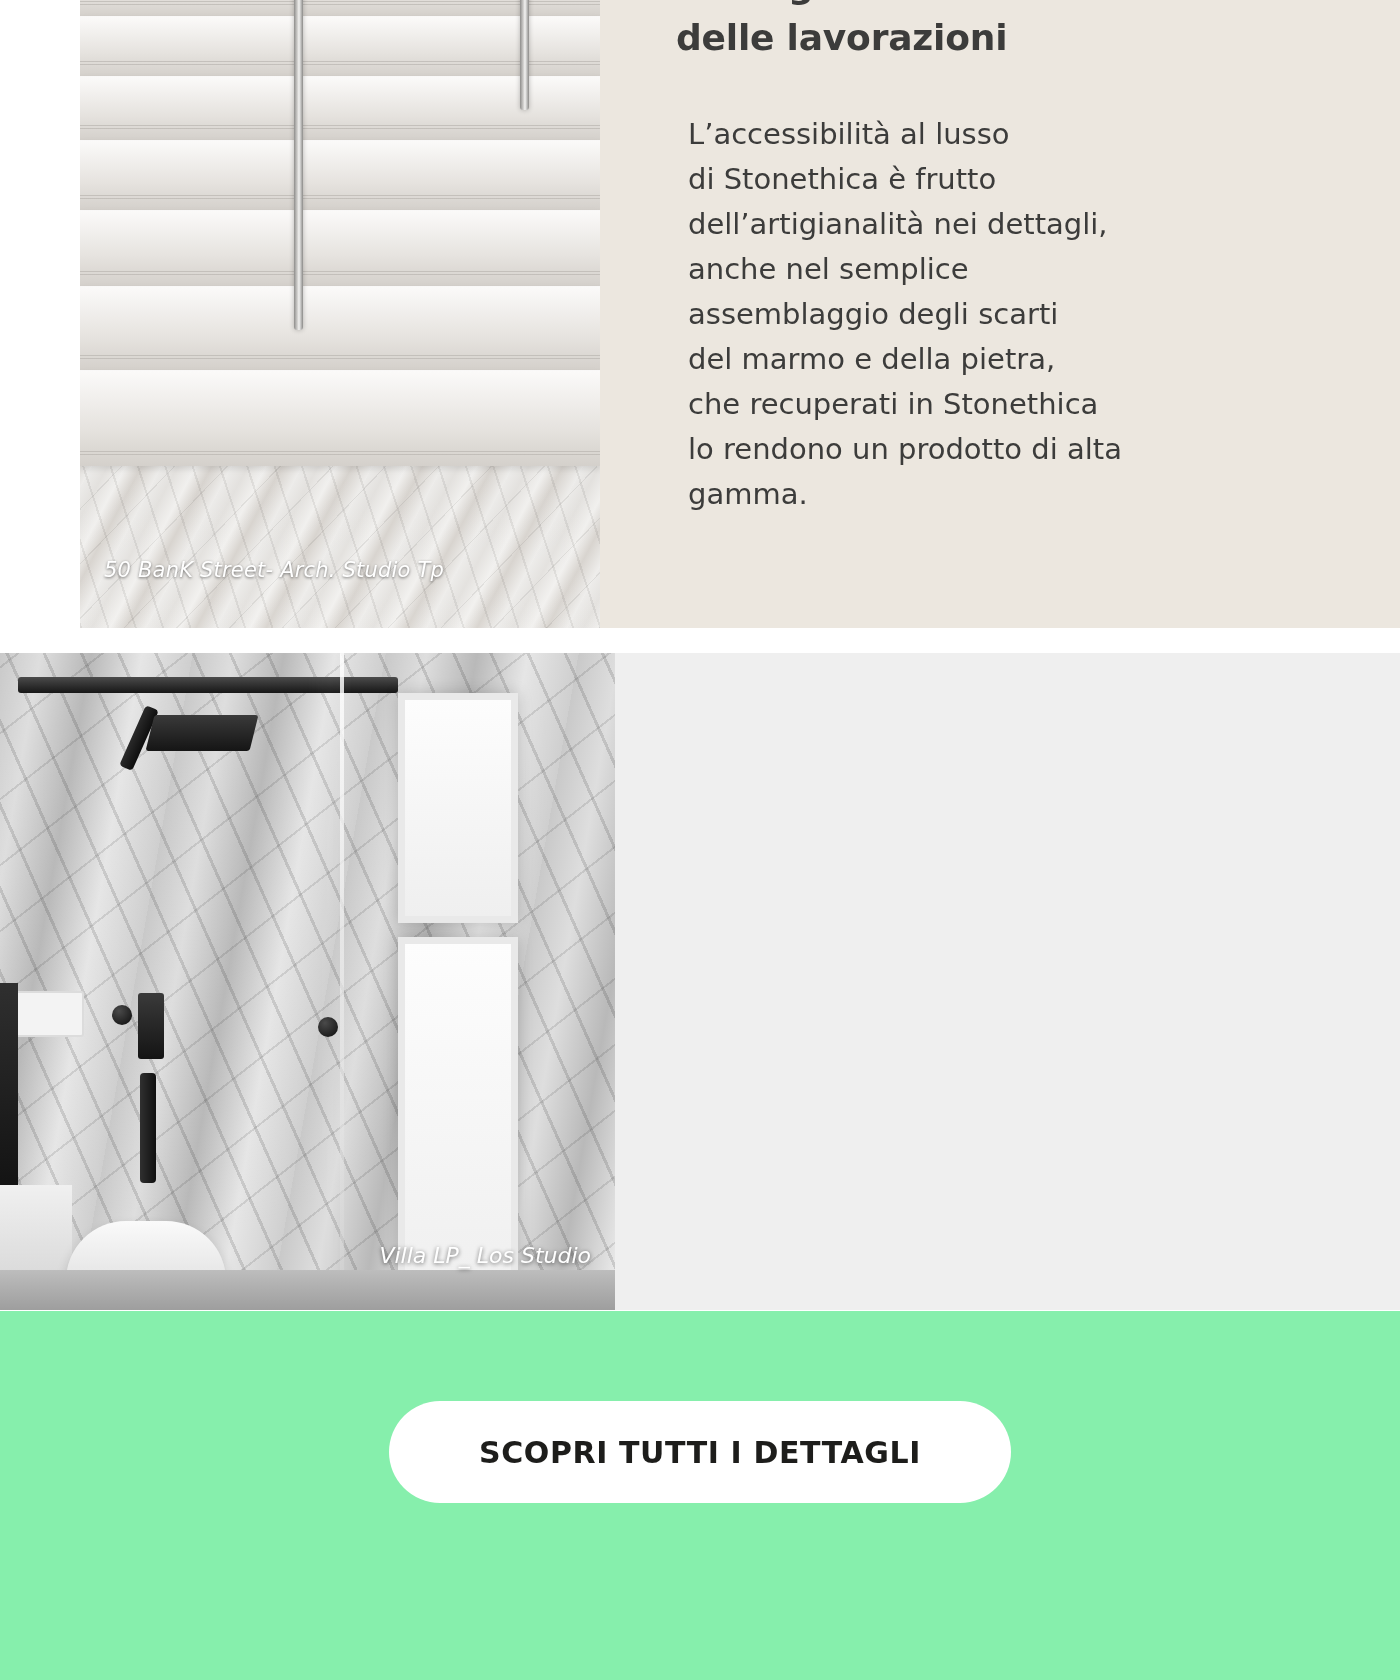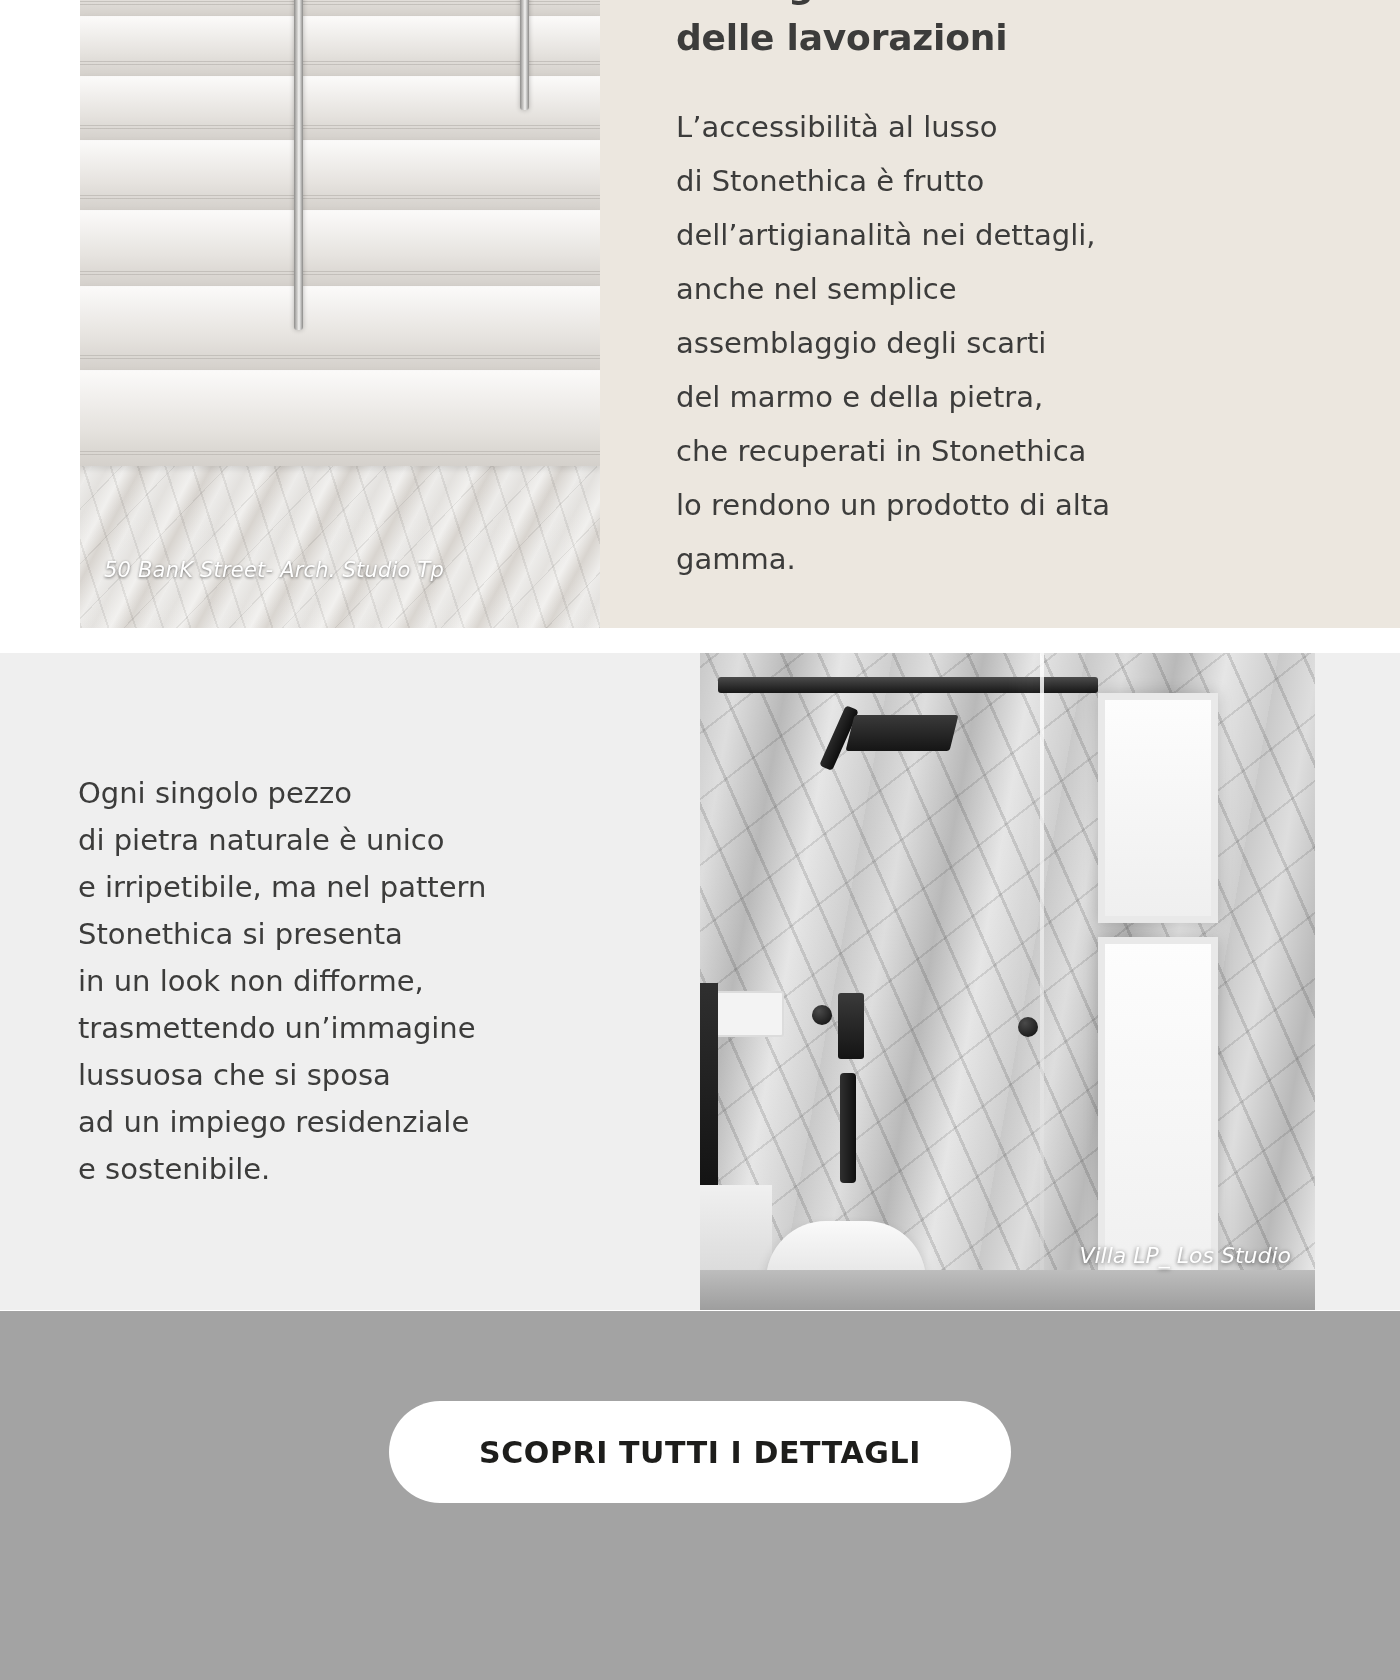--- a/index.html
+++ b/index.html
@@ -88,24 +88,24 @@
   .s1-title {
     margin: 0;
     padding-top: 0;
     font-size: 36px;
     line-height: 52px;
     font-weight: 700;
     color: #3c3c3b;
     letter-spacing: -0.2px;
   }
   .s1-body {
-    margin: 0;
+    margin: 12px;
     padding-top: 36px;
     font-size: 29px;
-    line-height: 54px;
+    line-height: 45px;
     color: #3c3c3b;
     font-weight: 400;
   }
 
   
   .section-two {
     position: absolute;
     left: 0; top: 653px;
     width: 1400px;
     height: 657px;
@@ -226,21 +226,21 @@
     text-shadow: 0 1px 4px rgba(0,0,0,.6);
     white-space: nowrap;
   }
 
   
   .cta {
     position: absolute;
     left: 0; top: 1311px;
     width: 1400px;
     height: 369px;
-    background: #a3a3a3;
+    background: #86efac;
     display: flex;
     align-items: flex-start;
     justify-content: center;
   }
   .cta-button {
     margin-top: 90px;
     width: 622px;
     height: 102px;
     background: #ffffff;
     border: none;
@@ -283,31 +283,20 @@
 anche nel semplice
 assemblaggio degli scarti
 del marmo e della pietra,
 che recuperati in Stonethica
 lo rendono un prodotto di alta
 gamma.</p>
     </div>
   </section>
 
   <section class="section-two">
-    <div class="s2-left">
-      <p class="s2-body" style="white-space:pre-line;">Ogni singolo pezzo
-di pietra naturale è unico
-e irripetibile, ma nel pattern
-Stonethica si presenta
-in un look non difforme,
-trasmettendo un’immagine
-lussuosa che si sposa
-ad un impiego residenziale
-e sostenibile.</p>
-    </div>
     <div class="s2-right">
       <div class="s2-photo">
         <div class="wallveins"></div>
         <div class="shower-rail"></div>
         <div class="shower-arm"></div>
         <div class="shower-head"></div>
         <div class="flushplate"></div>
         <div class="dark-col"></div>
         <div class="knob knob-a"></div>
         <div class="mixer"></div>

